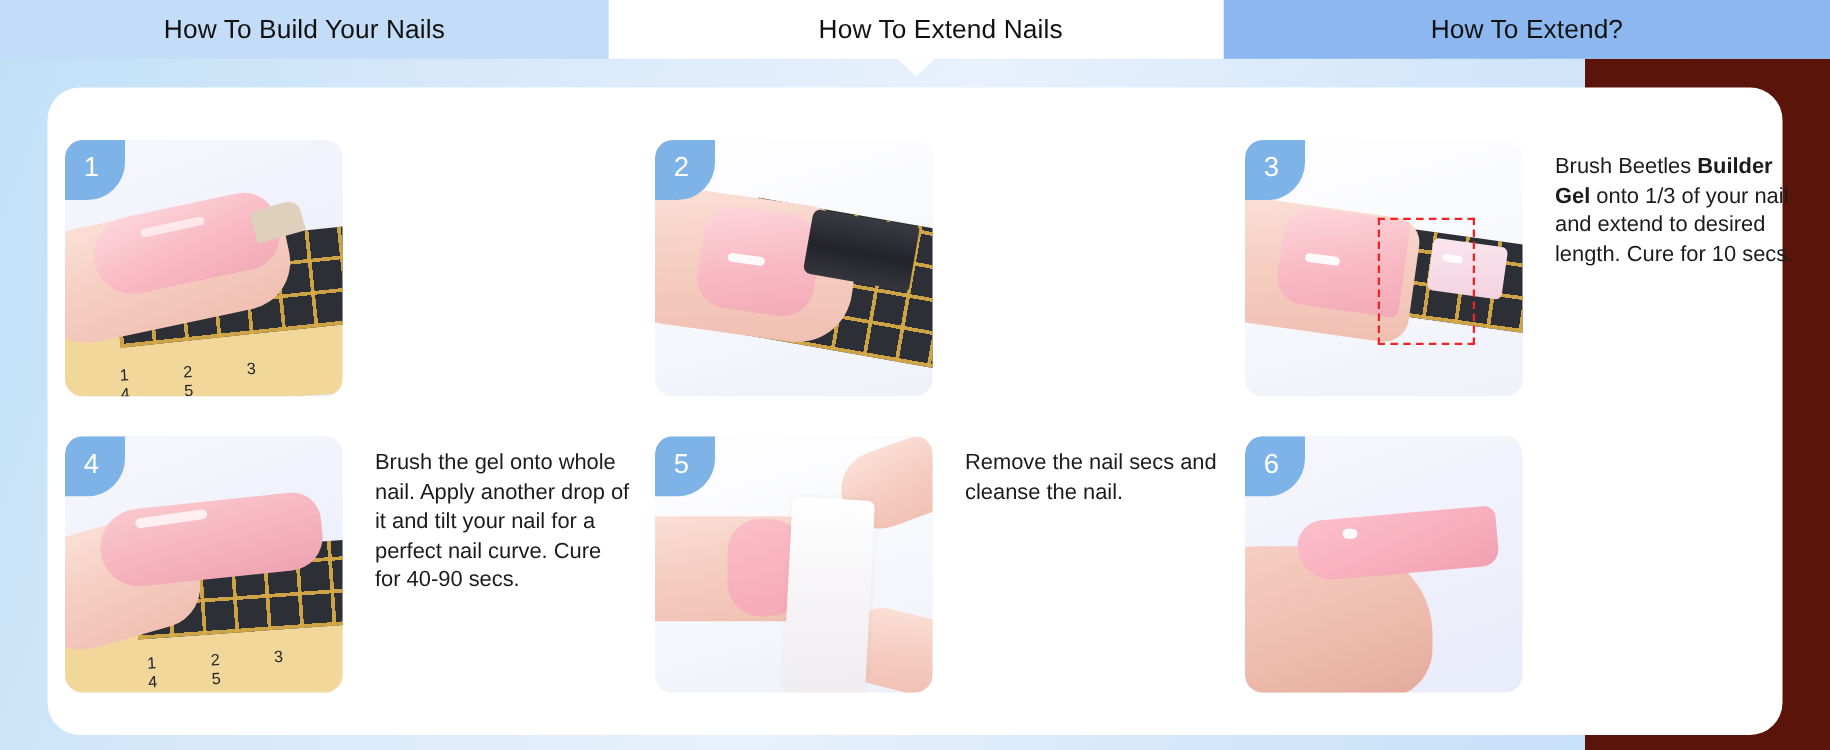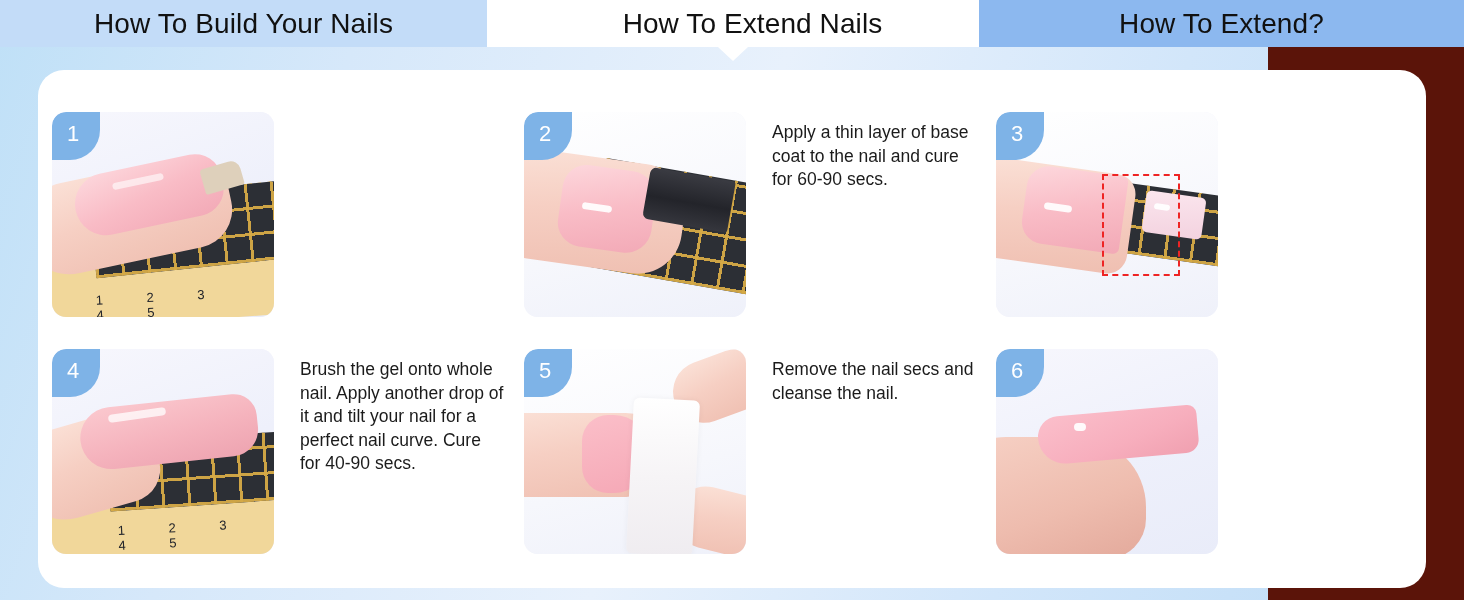--- a/index.html
+++ b/index.html
@@ -37,21 +37,21 @@
     height: 47px;
     display: flex;
     z-index: 5;
   }
   .tab {
     position: relative;
     display: flex;
     align-items: center;
     justify-content: center;
     height: 47px;
-    font-size: 28px;
+    font-size: 21px;
     color: #111111;
     letter-spacing: 0.1px;
     white-space: nowrap;
     text-align: right;
   }
   .tab-1 { width: 487px; background: #c3dcf8; }
   .tab-2 { width: 492px; background: #ffffff; padding-left: 39px; }
   .tab-3 { width: 485px; background: #8cb8ef; }
 
   .tab-pointer {
@@ -247,36 +247,36 @@
       <div class="photo">
         <div class="scene bg-white">
           <div class="form-strip" style="left:72px;top:60px;width:170px;height:110px;transform:rotate(10deg);"></div>
           <div class="finger" style="left:-40px;top:44px;width:200px;height:110px;border-radius:50px 44px 44px 50px;transform:rotate(8deg);"></div>
           <div class="nail-pink" style="left:36px;top:56px;width:94px;height:82px;border-radius:24px 26px 26px 24px;transform:rotate(8deg);"></div>
           <div class="gloss" style="left:58px;top:92px;width:30px;height:7px;transform:rotate(8deg);"></div>
           <div class="brush-head" style="left:122px;top:62px;width:86px;height:52px;transform:rotate(10deg);"></div>
         </div>
         <div class="badge">2</div>
       </div>
-      <div class="caption">Apply a thin layer of base coat to the nail and cure for 60-90 secs.</div>
     </div>
 
     <div class="step">
       <div class="photo">
         <div class="scene bg-white">
           <div class="form-strip" style="left:120px;top:78px;width:120px;height:70px;transform:rotate(8deg);"></div>
           <div class="finger" style="left:-44px;top:52px;width:180px;height:100px;border-radius:46px 20px 20px 46px;transform:rotate(8deg);"></div>
           <div class="nail-pink" style="left:28px;top:58px;width:100px;height:78px;border-radius:22px 6px 6px 22px;transform:rotate(8deg);"></div>
           <div class="gloss" style="left:48px;top:92px;width:28px;height:7px;transform:rotate(8deg);"></div>
           <div style="position:absolute;left:148px;top:82px;width:60px;height:42px;background:linear-gradient(170deg,#fbe6ee 0%,#f3d2df 100%);border-radius:5px;transform:rotate(8deg);"></div>
           <div class="gloss" style="left:158px;top:92px;width:16px;height:6px;transform:rotate(8deg);"></div>
           <div class="dashed-box" style="left:106px;top:62px;width:78px;height:102px;"></div>
         </div>
         <div class="badge">3</div>
       </div>
+      <div class="caption">Brush Beetles <b>Builder Gel</b> onto 1/3 of your nail and extend to desired length. Cure for 10 secs.</div>
     </div>
 
     <div class="step">
       <div class="photo">
         <div class="scene bg-lav">
           <div class="form-card" style="left:-10px;top:140px;width:250px;height:74px;transform:rotate(-3deg);"></div>
           <div class="form-strip" style="left:56px;top:88px;width:190px;height:68px;transform:rotate(-4deg);"></div>
           <div class="ruler-marks" style="left:66px;top:170px;">1 2 3 4 5</div>
           <div class="finger" style="left:-34px;top:72px;width:140px;height:92px;border-radius:56px 40px 40px 56px;transform:rotate(-16deg);"></div>
           <div class="nail-pink" style="left:28px;top:52px;width:178px;height:62px;border-radius:46px 34px 40px 46px;transform:rotate(-6deg);background:linear-gradient(170deg,#fbc9cf 0%,#f5b3bd 55%,#eda3b0 100%);"></div>

